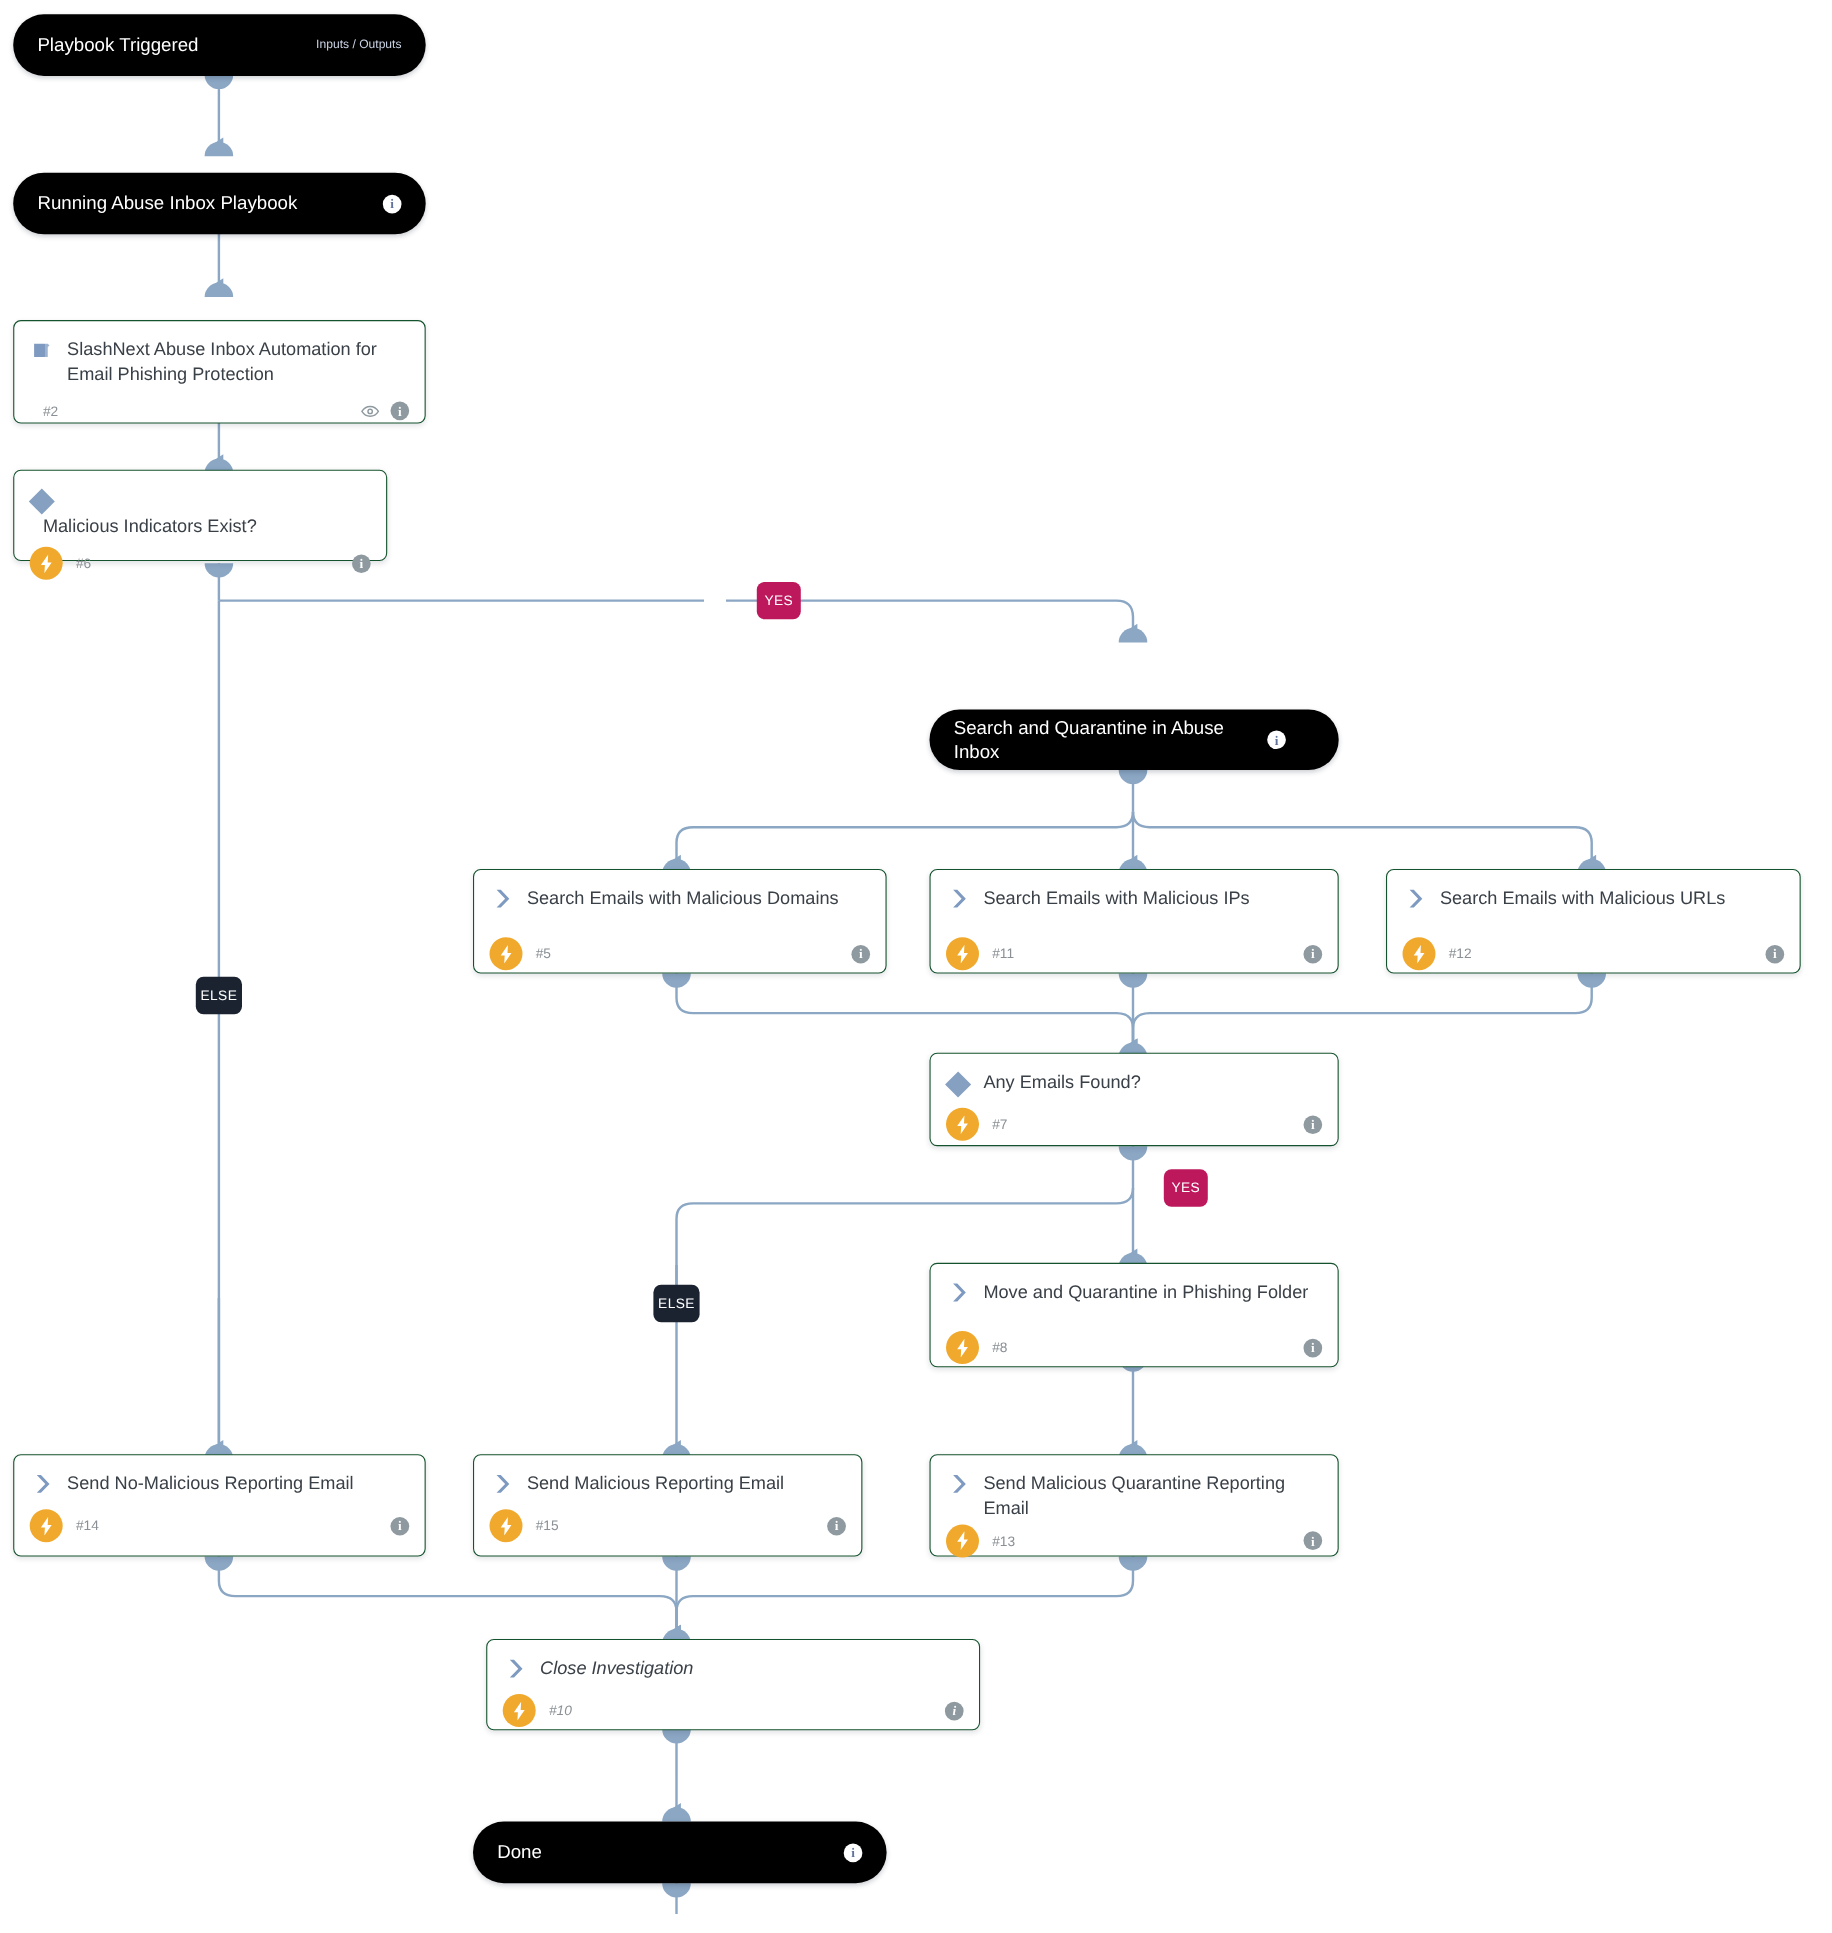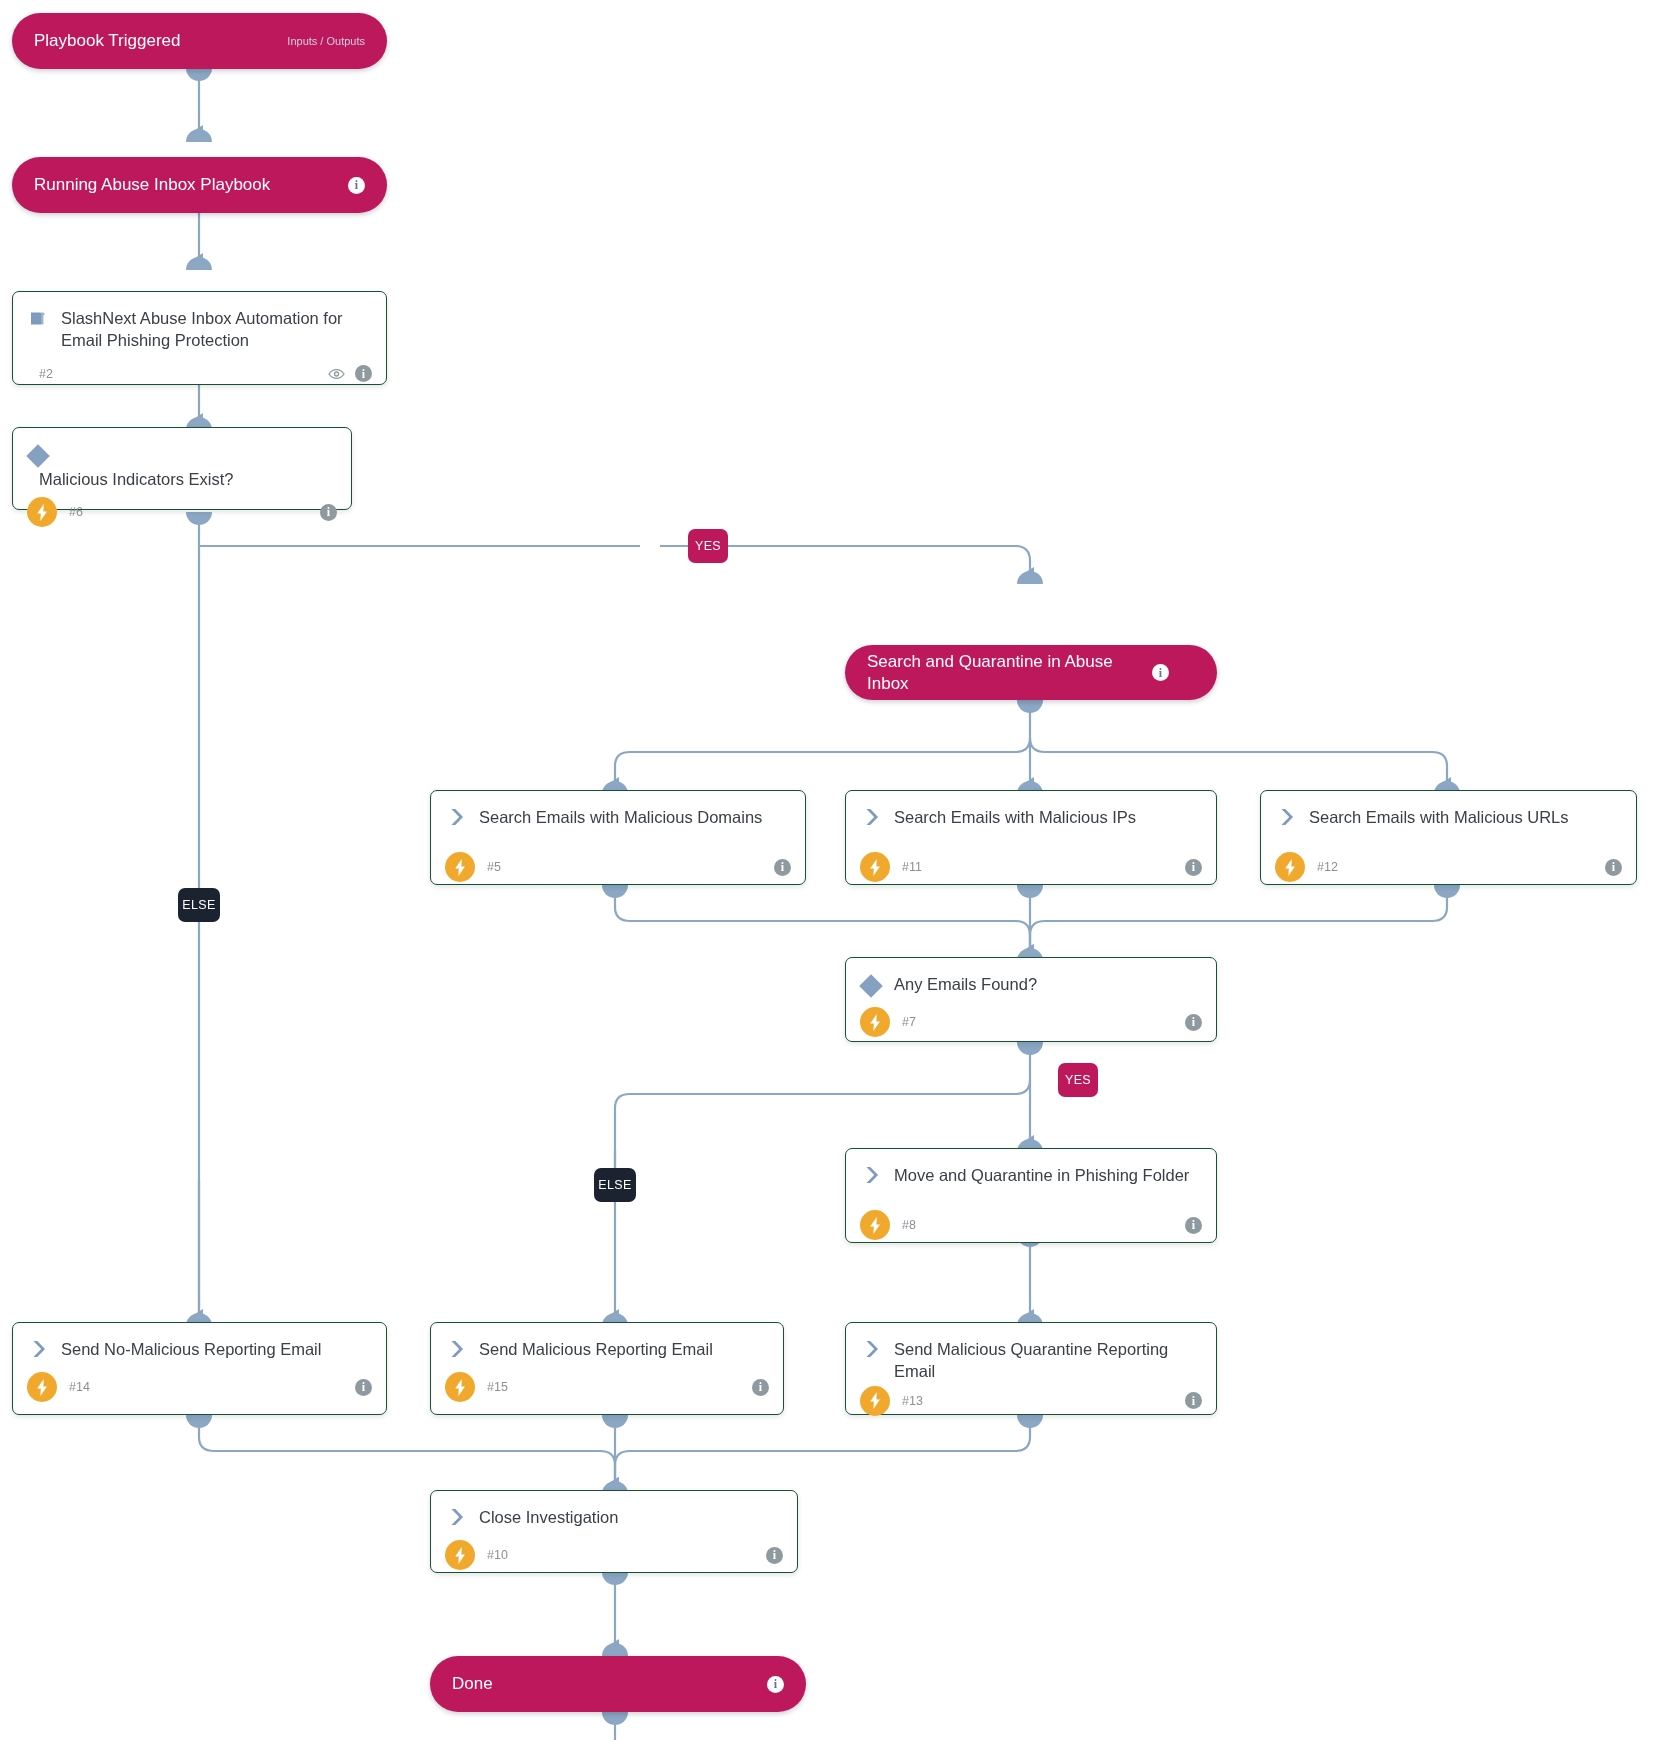--- a/index.html
+++ b/index.html
@@ -24,21 +24,21 @@
     top: 0;
     width: 1665px;
     height: 1757px;
     pointer-events: none;
   }
 
   
   .pill {
     position: absolute;
     box-sizing: border-box;
-    background: #be185d;
+    background: #000000;
     border-radius: 28px;
     box-shadow: 0 2px 5px rgba(20,30,55,0.22);
     display: flex;
     align-items: center;
     padding: 0 22px;
     color: #ffffff;
     z-index: 5;
   }
   .pill .pill-title {
     font-size: 17px;
@@ -490,21 +490,21 @@
           <path d="M7.2 0L1 9h3.4L4 16l6.2-9H6.8L7.2 0z"></path>
         </svg>
       </span>
       <span class="card-id">#13</span>
       <span class="card-actions">
         <span class="ico-info">i</span>
       </span>
     </div>
   </div>
 
-  <div class="card" style="left:430px; top:1490px; width:368px; height:83px;">
+  <div class="card" style="left:442px; top:1490px; width:449px; height:83px;font-style:italic;">
     <div class="card-top" style="min-height:28px;">
       <span class="ico-chevron">
         <svg width="15" height="18" viewBox="0 0 12 16" fill="currentColor">
           <path d="M1.5 0.8L8.4 8l-6.9 7.2h3.4L11.8 8 4.9 0.8H1.5z"></path>
         </svg>
       </span>
       <span class="card-title">Close Investigation</span>
     </div>
     <div class="card-bottom">
       <span class="ico-bolt">

